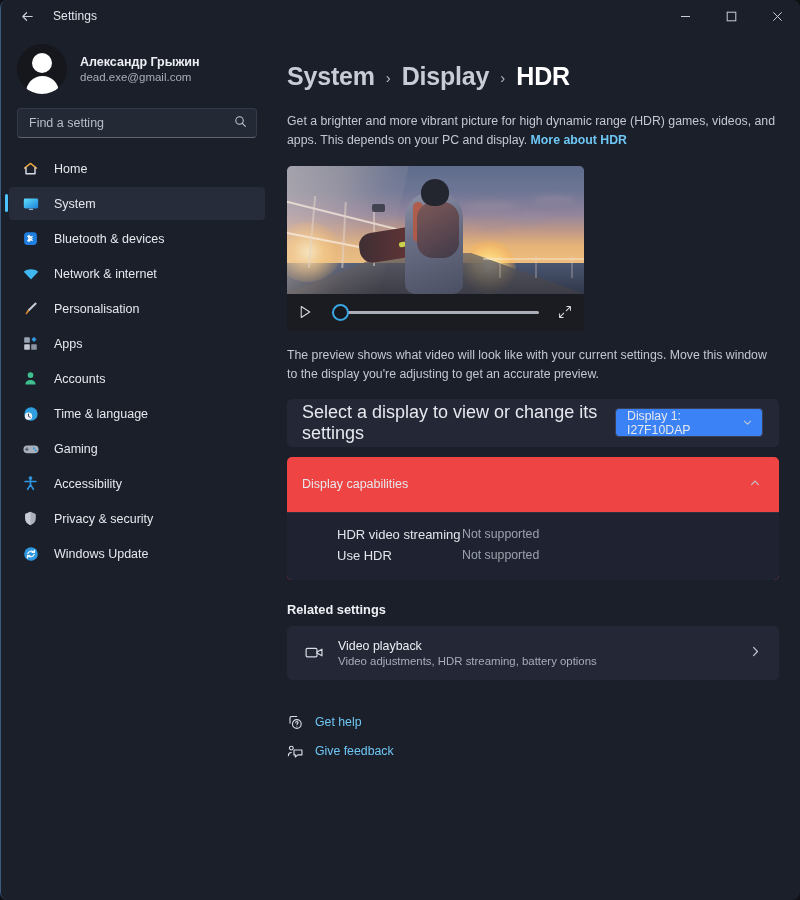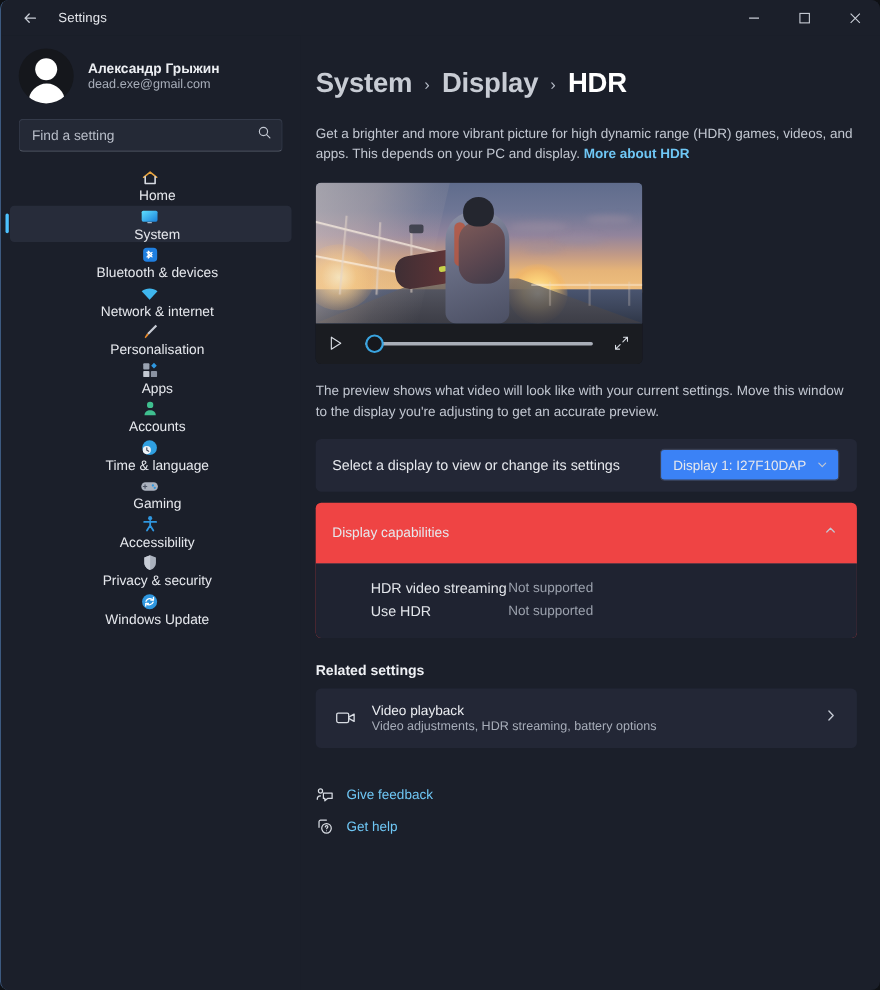--- a/index.html
+++ b/index.html
@@ -99,21 +99,20 @@
   }
   #search-input::placeholder { color: #b8bdc8; }
   #search-icon svg { stroke: #c3c8d2; }
 
   #nav { padding: 4px 8px 0 8px; overflow: hidden; }
   .nav-item {
     height: 33px; display: flex; align-items: center;
     border-radius: 4px; padding-left: 12px;
     position: relative; cursor: pointer;
     margin-bottom: 2px;
-    flex-direction: column;
   }
   .nav-item.selected { background: #272c3a; }
   .nav-item.selected::before {
     content: ""; position: absolute; left: -4px; top: 7px;
     width: 3px; height: 18px; border-radius: 2px; background: #4cc2ff;
   }
   .nav-icon {
     width: 19px; height: 19px; flex: 0 0 19px;
     margin-right: 14px;
     display: flex; align-items: center; justify-content: center;
@@ -262,21 +261,21 @@
 
   
   .card {
     background: #232736; border-radius: 5px;
     width: 492px; margin-bottom: 10px;
   }
   .card-row {
     height: 48px; display: flex; align-items: center;
     padding: 0 16px 0 15px;
   }
-  .card-row-label { font-size: 13px; color: #e6e8ed; }
+  .card-row-label { font-size: 18px; color: #e6e8ed; }
   .spacer { flex: 1; }
 
   #display-select {
     height: 29px; min-width: 148px;
     background: #3b82f6; border: 1px solid #3a4054;
     border-radius: 4px; display: flex; align-items: center;
     padding: 0 9px 0 11px; cursor: pointer;
   }
   #display-select-label { font-size: 12.3px; color: #e6e8ed; }
   #display-select .chev { margin-left: 9px; display: flex; }
@@ -631,35 +630,35 @@
         <span>
           <svg width="13" height="13" viewBox="0 0 12 12" fill="none" stroke="#c3c8d2" stroke-width="1.15">
             <path d="M4.2 2.2L7.8 6l-3.6 3.8" stroke-linecap="round" stroke-linejoin="round"></path>
           </svg>
         </span>
       </div>
 
       <div class="footlink">
         <span class="footlink-icon">
           <svg width="17" height="17" viewBox="0 0 18 18" fill="none" stroke="#d8dce3" stroke-width="1.2">
-            <circle cx="4.6" cy="5.4" r="2"></circle>
-            <path d="M1.5 13.4c0-2 1.4-3.3 3.1-3.3" stroke-linecap="round"></path>
-            <path d="M7.4 7.4h8.4v5.2h-4.4l-2.6 2.2v-2.2H7.4V7.4z" stroke-linejoin="round"></path>
-          </svg>
-        </span>
-        <span class="footlink-label">Give feedback</span>
-      </div>
-
-      <div class="footlink">
-        <span class="footlink-icon">
-          <svg width="17" height="17" viewBox="0 0 18 18" fill="none" stroke="#d8dce3" stroke-width="1.2">
             <path d="M3.2 9.6V4.2c0-.8.7-1.5 1.5-1.5h5.6" stroke-linecap="round"></path>
             <circle cx="10.4" cy="10.6" r="4.6"></circle>
             <path d="M9.2 9.2c.1-.7.6-1.2 1.3-1.2.7 0 1.2.5 1.2 1.1 0 .9-1.1 1-1.1 1.9" stroke-linecap="round"></path>
             <circle cx="10.4" cy="12.9" r=".55" fill="#d8dce3" stroke="none"></circle>
           </svg>
         </span>
         <span class="footlink-label">Get help</span>
       </div>
 
+      <div class="footlink">
+        <span class="footlink-icon">
+          <svg width="17" height="17" viewBox="0 0 18 18" fill="none" stroke="#d8dce3" stroke-width="1.2">
+            <circle cx="4.6" cy="5.4" r="2"></circle>
+            <path d="M1.5 13.4c0-2 1.4-3.3 3.1-3.3" stroke-linecap="round"></path>
+            <path d="M7.4 7.4h8.4v5.2h-4.4l-2.6 2.2v-2.2H7.4V7.4z" stroke-linejoin="round"></path>
+          </svg>
+        </span>
+        <span class="footlink-label">Give feedback</span>
+      </div>
+
     </div>
   </div>
 </div>
 
 </body></html>

